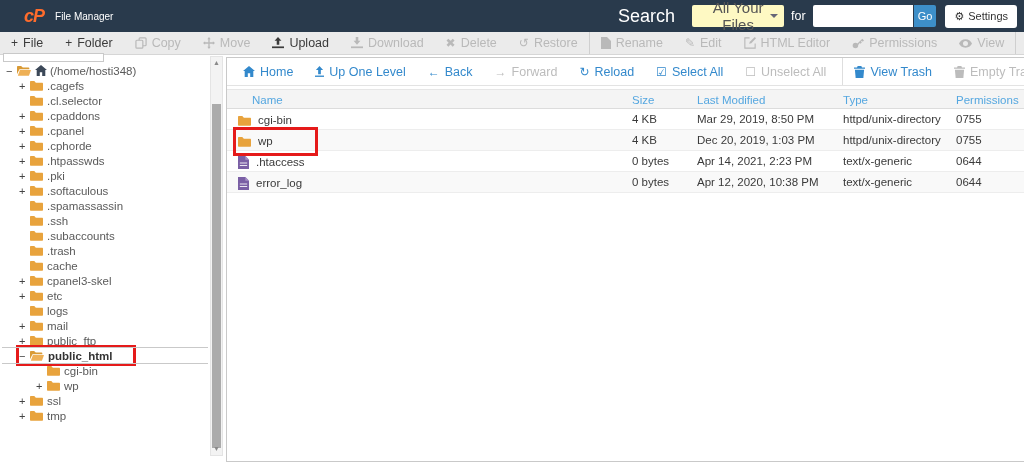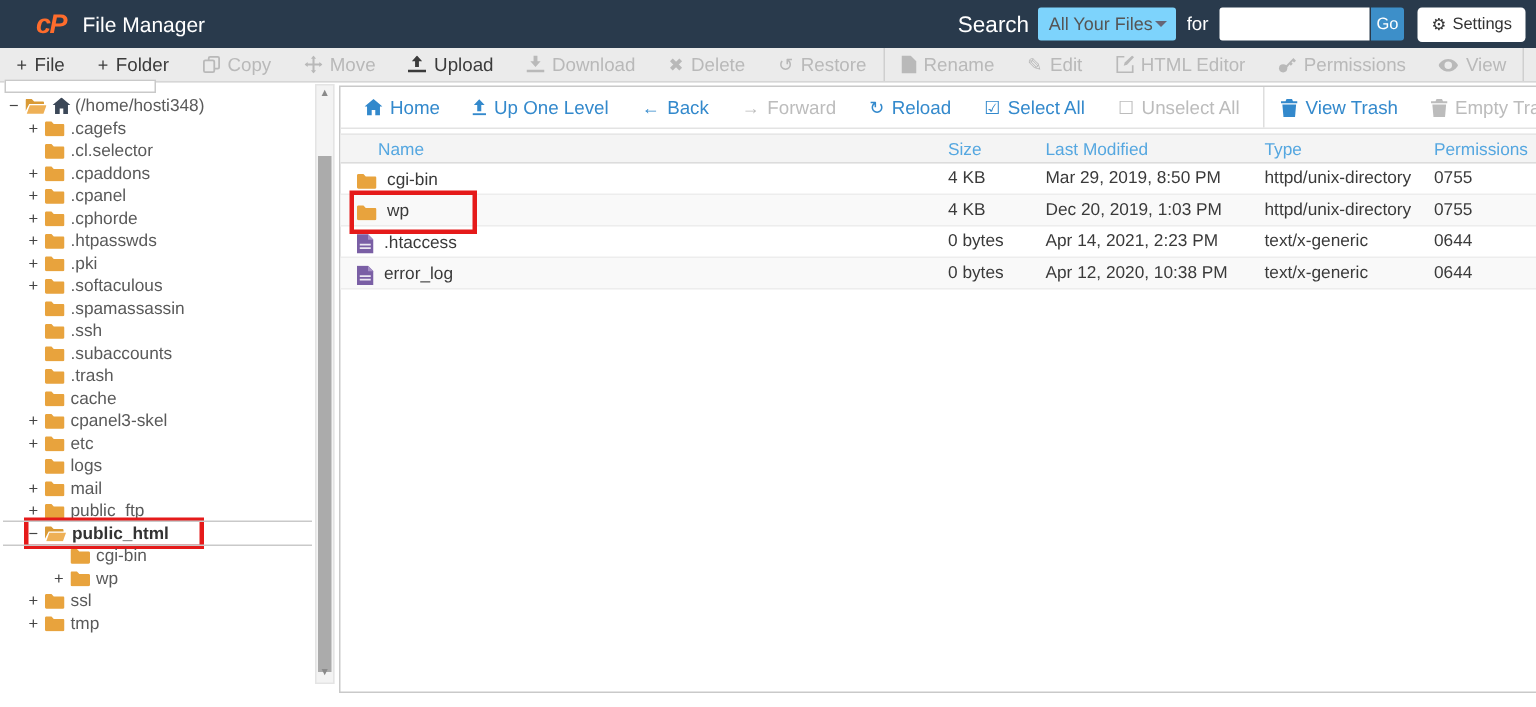--- a/index.html
+++ b/index.html
@@ -9,26 +9,26 @@
     font-family:"Liberation Sans", sans-serif; background:#fff;
   }
   .app { position:relative; width:1024px; height:471px; }
 
   
   .hdr {
     position:absolute; top:0; left:0; right:0; height:32px;
     background:#293a4c; display:flex; align-items:center; color:#fff;
   }
   .hdr .logo { margin-left:24px; font-size:18px; font-weight:700; font-style:italic; color:#ff6c2c; letter-spacing:-1px; }
-  .hdr .title { margin-left:11px; font-size:14px; font-weight:400; }
+  .hdr .title { margin-left:11px; font-size:10px; font-weight:400; }
   .hdr .spacer { flex:1; }
-  .hdr .search-label { font-size:15px; margin-right:6px; }
+  .hdr .search-label { font-size:18px; margin-right:17px; }
   .scope {
-    width:92px; height:22px; background:#7dd3fc; border-radius:2px; color:#555;
-    font-size:12px; display:flex; align-items:center; padding:0 7px; position:relative; margin-right:7px; cursor:pointer;
+    width:92px; height:22px; background:#fef9c3; border-radius:2px; color:#555;
+    font-size:15px; display:flex; align-items:center; padding:0 7px; position:relative; margin-right:7px; cursor:pointer;text-align:center;
   }
   .scope::after { content:""; position:absolute; right:6px; top:9px; border:4px solid transparent; border-top-color:#667; }
   .hdr .for-label { font-size:12.5px; margin-right:7px; }
   .search-input {
     width:100px; height:22px; border:none; border-radius:2px 0 0 2px; padding:0 6px; font-size:11px;
     font-family:"Liberation Sans", sans-serif; outline:none;
   }
   .go-btn {
     height:22px; border:none; border-radius:0 2px 2px 0; margin-left:1px;
     background:#3d8fc9; color:#fff; font-size:11px; padding:0 4px; cursor:pointer;

